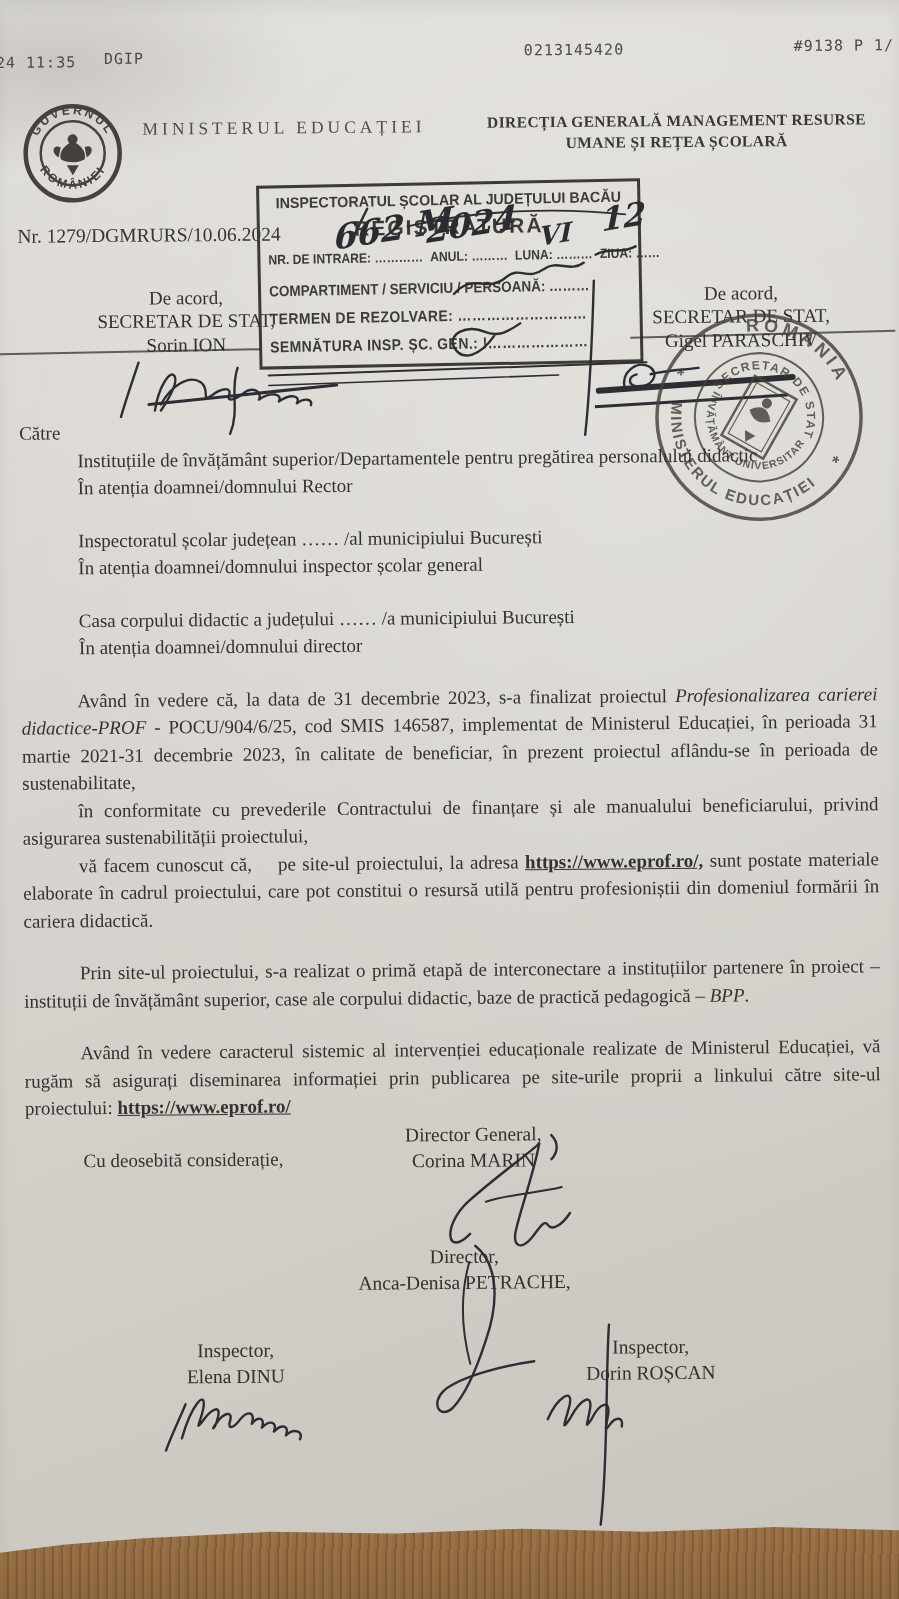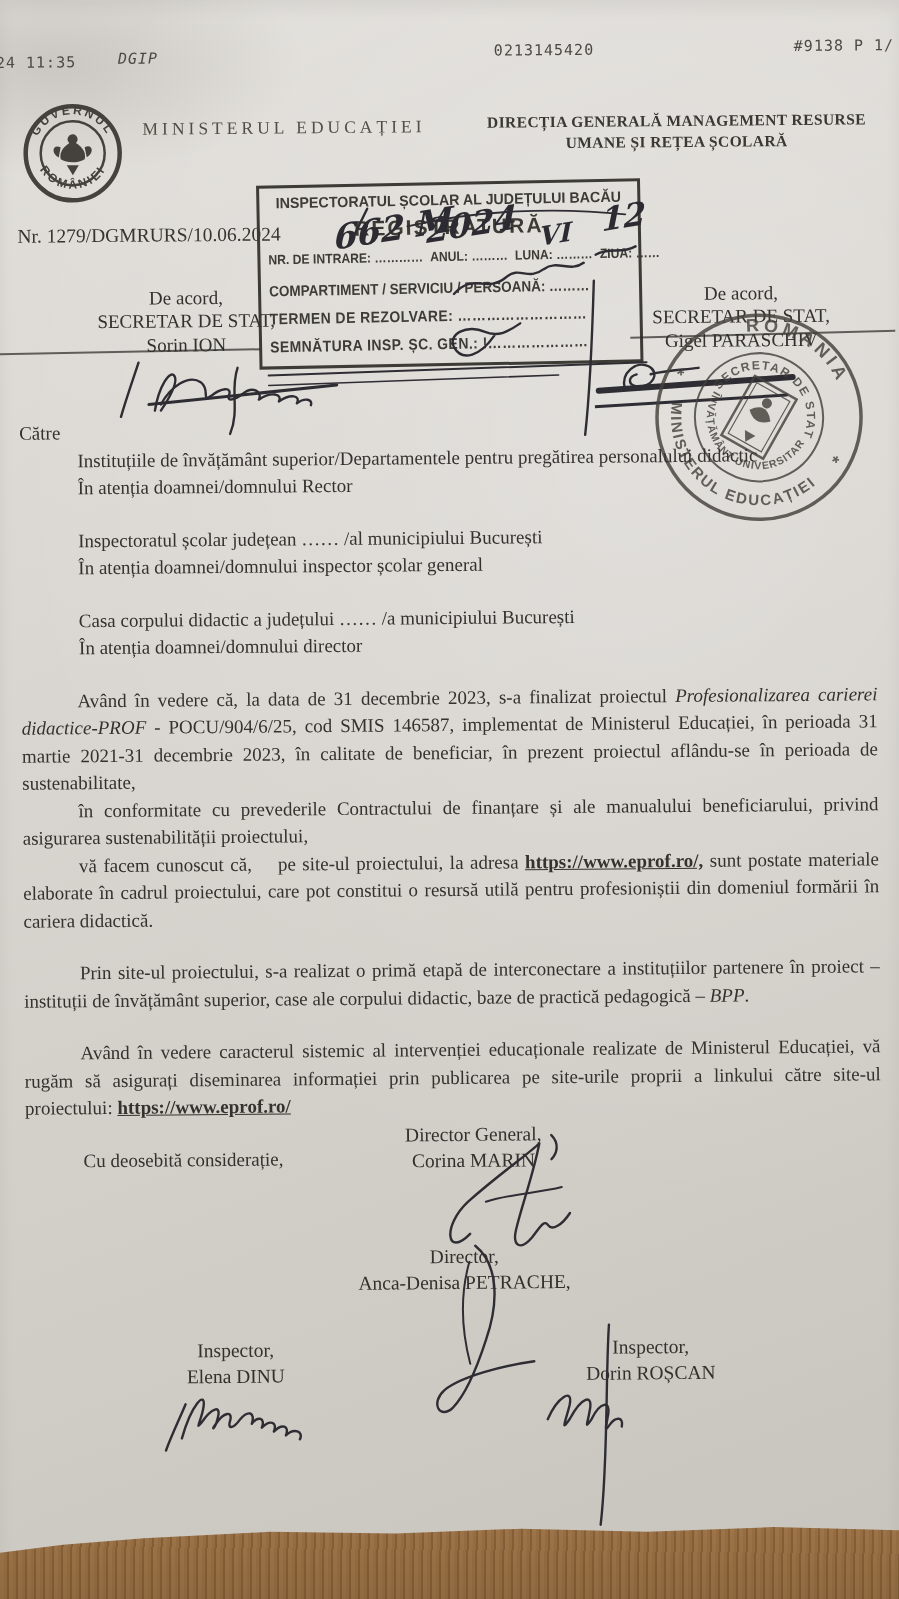--- a/index.html
+++ b/index.html
@@ -18,22 +18,22 @@
       radial-gradient(40% 10% at 6% 4%, rgba(80,75,68,.16), rgba(0,0,0,0) 70%),
       linear-gradient(160deg,#e2e0db 0%,#d9d6d1 38%,#d0cdc7 72%,#c7c4be 100%);
     box-shadow:inset 0 8px 16px rgba(0,0,0,.06);}
   .tilt{position:absolute;left:0;top:0;width:899px;height:1599px;
     transform:rotate(-0.5deg);transform-origin:450px 760px;color:#33312d;}
 
   
   .fax{position:absolute;left:0;top:44px;width:899px;height:22px;
     font-family:"DejaVu Sans Mono",monospace;font-size:15px;color:#4c4944;letter-spacing:1px;}
   .fax span{position:absolute;white-space:nowrap;}
-  .fax .f1{left:2px;top:6px;} .fax .f2{left:124px;top:3px;font-style:italic;}
-  .fax .f3{left:500px;top:-2px;} .fax .f4{left:800px;top:-4px;}
+  .fax .f1{left:2px;top:6px;} .fax .f2{left:110px;top:3px;}
+  .fax .f3{left:530px;top:-2px;} .fax .f4{left:800px;top:-4px;}
 
   
   .gov-seal{position:absolute;left:26px;top:92px;opacity:.92;}
   
   .ministry{position:absolute;left:148px;top:116px;font-size:17.5px;letter-spacing:4px;
     color:#514d46;white-space:nowrap;}
   .directorate{position:absolute;left:470px;top:112px;width:424px;text-align:center;
     font-weight:bold;font-size:15.5px;line-height:21px;color:#3a3833;letter-spacing:.4px;}
 
   .regno{position:absolute;left:22px;top:222px;font-size:19.5px;color:#36342f;white-space:nowrap;}

